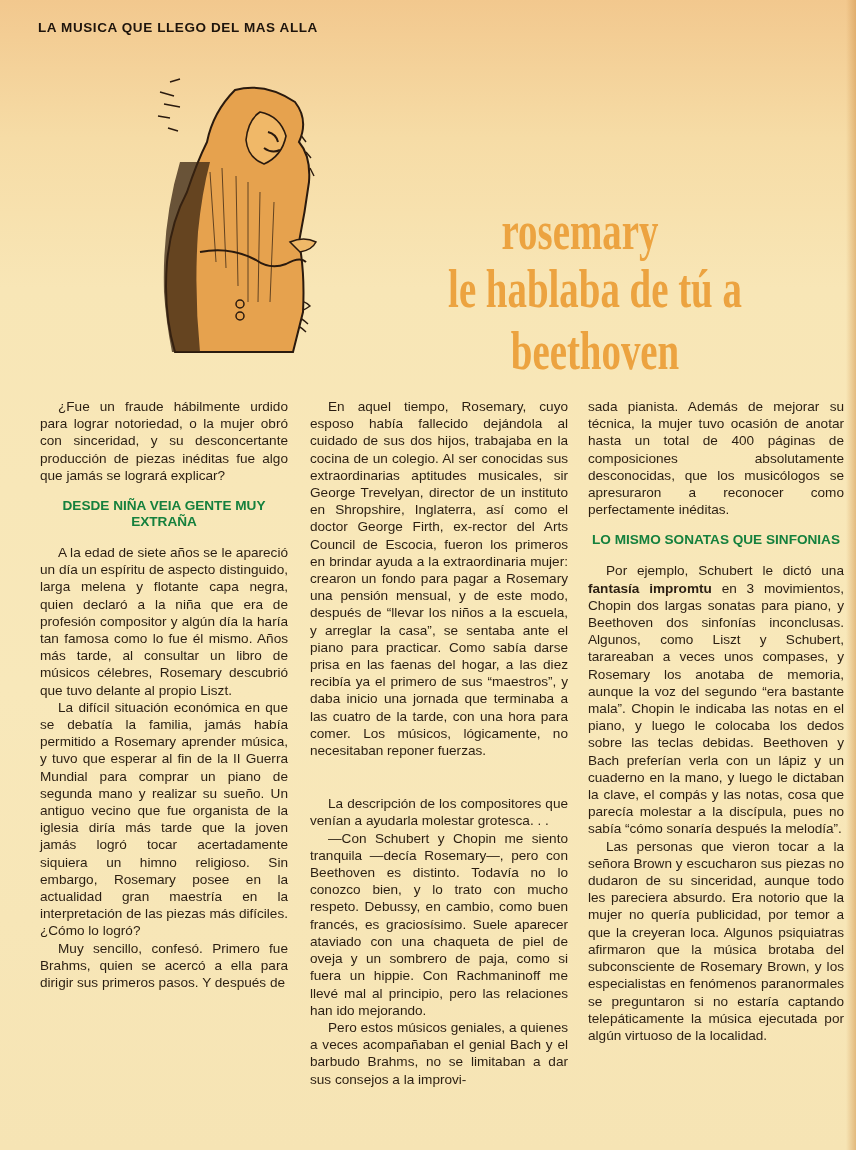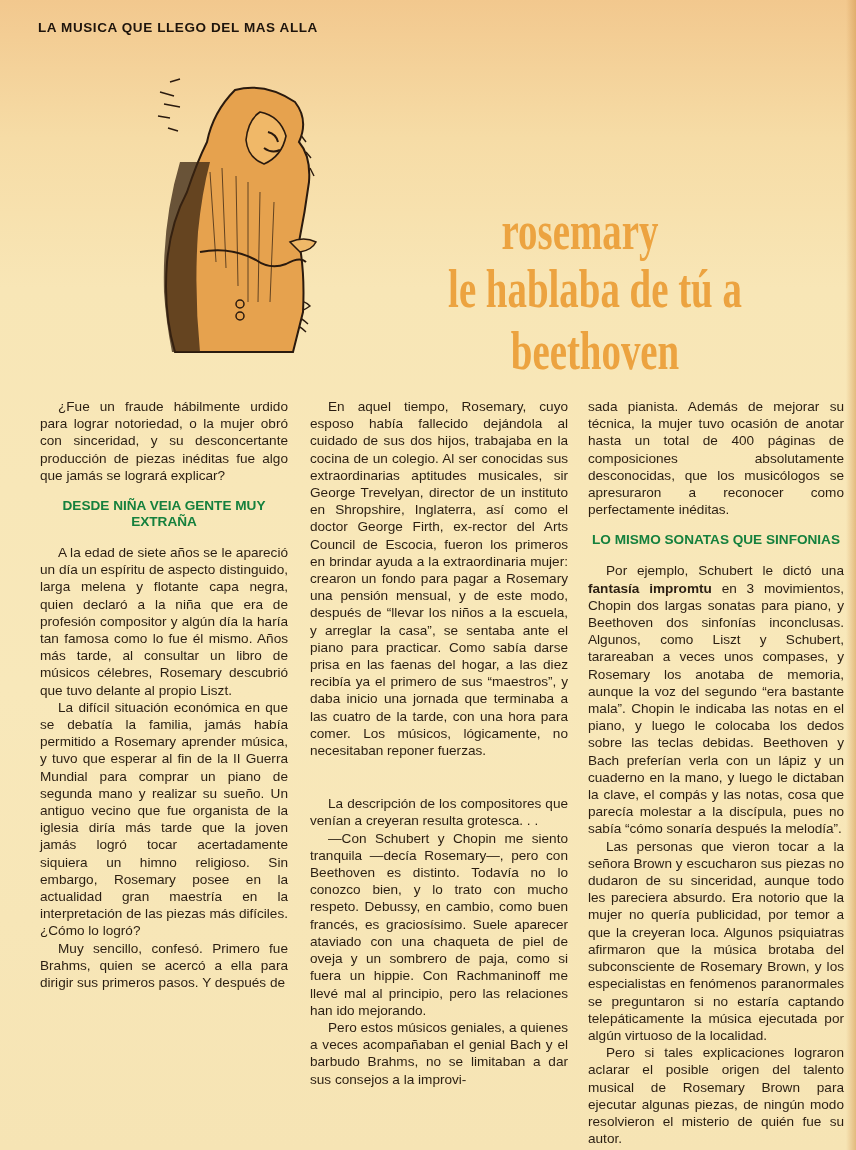--- a/index.html
+++ b/index.html
@@ -73,24 +73,23 @@
   <p>¿Fue un fraude hábilmente urdido para lograr notoriedad, o la mujer obró con sinceridad, y su desconcertante producción de piezas inéditas fue algo que jamás se logrará explicar?</p>
   <h3>DESDE NIÑA VEIA GENTE MUY EXTRAÑA</h3>
   <p>A la edad de siete años se le apareció un día un espíritu de aspecto distinguido, larga melena y flotante capa negra, quien declaró a la niña que era de profesión compositor y algún día la haría tan famosa como lo fue él mismo. Años más tarde, al consultar un libro de músicos célebres, Rosemary descubrió que tuvo delante al propio Liszt.</p>
   <p>La difícil situación económica en que se debatía la familia, jamás había permitido a Rosemary aprender música, y tuvo que esperar al fin de la II Guerra Mundial para comprar un piano de segunda mano y realizar su sueño. Un antiguo vecino que fue organista de la iglesia diría más tarde que la joven jamás logró tocar acertadamente siquiera un himno religioso. Sin embargo, Rosemary posee en la actualidad gran maestría en la interpretación de las piezas más difíciles. ¿Cómo lo logró?</p>
   <p>Muy sencillo, confesó. Primero fue Brahms, quien se acercó a ella para dirigir sus primeros pasos. Y después de</p>
 </div>
 
 <div class="col c2">
   <p>En aquel tiempo, Rosemary, cuyo esposo había fallecido dejándola al cuidado de sus dos hijos, trabajaba en la cocina de un colegio. Al ser conocidas sus extraordinarias aptitudes musicales, sir George Trevelyan, director de un instituto en Shropshire, Inglaterra, así como el doctor George Firth, ex-rector del Arts Council de Escocia, fueron los primeros en brindar ayuda a la extraordinaria mujer: crearon un fondo para pagar a Rosemary una pensión mensual, y de este modo, después de “llevar los niños a la escuela, y arreglar la casa”, se sentaba ante el piano para practicar. Como sabía darse prisa en las faenas del hogar, a las diez recibía ya el primero de sus “maestros”, y daba inicio una jornada que terminaba a las cuatro de la tarde, con una hora para comer. Los músicos, lógicamente, no necesitaban reponer fuerzas.</p>
   <div class="gap"></div>
-  <p>La descripción de los compositores que venían a creyeran resulta grotesca. . .</p>
+  <p>La descripción de los compositores que venían a ayudarla molestar grotesca. . .</p>
   <p>—Con Schubert y Chopin me siento tranquila —decía Rosemary—, pero con Beethoven es distinto. Todavía no lo conozco bien, y lo trato con mucho respeto. Debussy, en cambio, como buen francés, es graciosísimo. Suele aparecer ataviado con una chaqueta de piel de oveja y un sombrero de paja, como si fuera un hippie. Con Rachmaninoff me llevé mal al principio, pero las relaciones han ido mejorando.</p>
   <p>Pero estos músicos geniales, a quienes a veces acompañaban el genial Bach y el barbudo Brahms, no se limitaban a dar sus consejos a la improvi-</p>
 </div>
 
 <div class="col c3">
   <p class="cont">sada pianista. Además de mejorar su técnica, la mujer tuvo ocasión de anotar hasta un total de 400 páginas de composiciones absolutamente desconocidas, que los musicólogos se apresuraron a reconocer como perfectamente inéditas.</p>
   <h3>LO MISMO SONATAS QUE SINFONIAS</h3>
   <p><span>Por ejemplo, Schubert le dictó una </span><b>fantasía impromtu</b><span> en 3 movimientos, Chopin dos largas sonatas para piano, y Beethoven dos sinfonías inconclusas. Algunos, como Liszt y Schubert, tarareaban a veces unos compases, y Rosemary los anotaba de memoria, aunque la voz del segundo “era bastante mala”. Chopin le indicaba las notas en el piano, y luego le colocaba los dedos sobre las teclas debidas. Beethoven y Bach preferían verla con un lápiz y un cuaderno en la mano, y luego le dictaban la clave, el compás y las notas, cosa que parecía molestar a la discípula, pues no sabía “cómo sonaría después la melodía”.</span></p>
   <p>Las personas que vieron tocar a la señora Brown y escucharon sus piezas no dudaron de su sinceridad, aunque todo les pareciera absurdo. Era notorio que la mujer no quería publicidad, por temor a que la creyeran loca. Algunos psiquiatras afirmaron que la música brotaba del subconsciente de Rosemary Brown, y los especialistas en fenómenos paranormales se preguntaron si no estaría captando telepáticamente la música ejecutada por algún virtuoso de la localidad.</p>
-  <p>Pero si tales explicaciones lograron aclarar el posible origen del talento musical de Rosemary Brown para ejecutar algunas piezas, de ningún modo resolvieron el misterio de quién fue su autor.</p>
 </div>
 
 </body></html>

